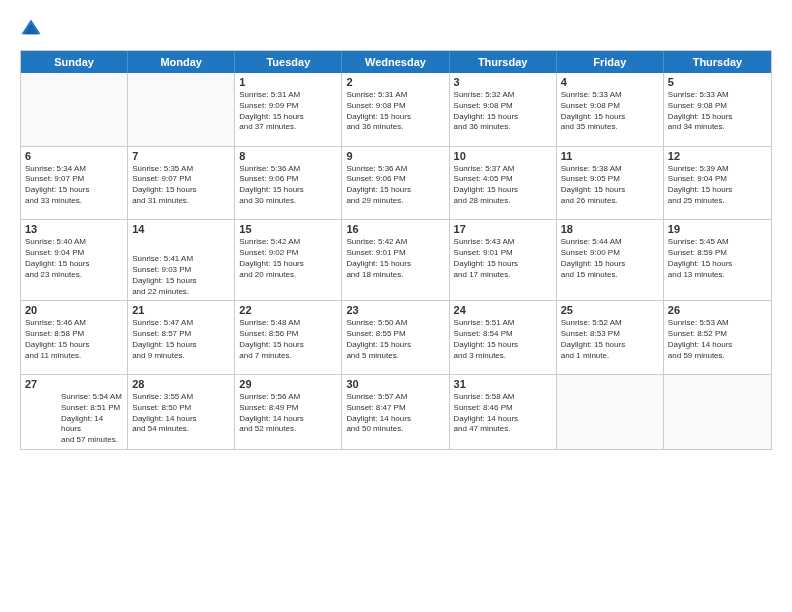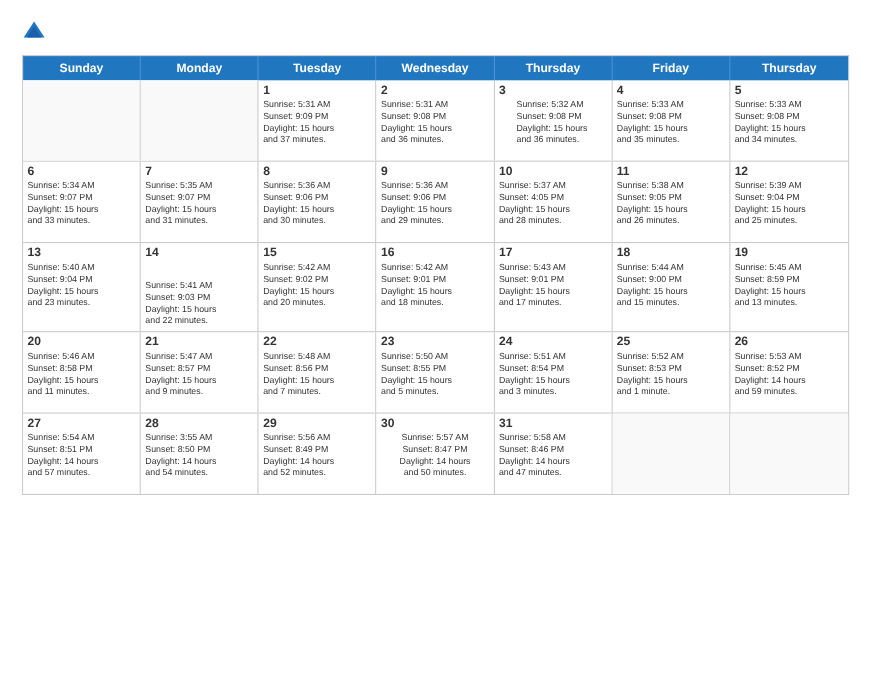--- a/index.html
+++ b/index.html
@@ -167,21 +167,21 @@
           </div>
           <div class="cal-cell">
             <span class="day-num">2</span>
             <div class="cell-text" style="white-space: pre-line;">Sunrise: 5:31 AM
 Sunset: 9:08 PM
 Daylight: 15 hours
 and 36 minutes.</div>
           </div>
           <div class="cal-cell">
             <span class="day-num">3</span>
-            <div class="cell-text" style="white-space: pre-line; margin-left: 16px;">Sunrise: 5:32 AM
+            <div class="cell-text" style="white-space: pre-line;">Sunrise: 5:32 AM
 Sunset: 9:08 PM
 Daylight: 15 hours
 and 36 minutes.</div>
           </div>
           <div class="cal-cell">
             <span class="day-num">4</span>
             <div class="cell-text" style="white-space: pre-line;">Sunrise: 5:33 AM
 Sunset: 9:08 PM
 Daylight: 15 hours
 and 35 minutes.</div>
@@ -343,42 +343,42 @@
             <span class="day-num">26</span>
             <div class="cell-text" style="white-space: pre-line;">Sunrise: 5:53 AM
 Sunset: 8:52 PM
 Daylight: 14 hours
 and 59 minutes.</div>
           </div>
         </div>
         <div class="cal-row">
           <div class="cal-cell">
             <span class="day-num">27</span>
-            <div class="cell-text" style="white-space: pre-line;">Sunrise: 5:54 AM
+            <div class="cell-text" style="white-space: pre-line; margin-left: 36px;">Sunrise: 5:54 AM
 Sunset: 8:51 PM
 Daylight: 14 hours
 and 57 minutes.</div>
           </div>
           <div class="cal-cell">
             <span class="day-num">28</span>
             <div class="cell-text" style="white-space: pre-line;">Sunrise: 3:55 AM
 Sunset: 8:50 PM
 Daylight: 14 hours
 and 54 minutes.</div>
           </div>
           <div class="cal-cell">
             <span class="day-num">29</span>
             <div class="cell-text" style="white-space: pre-line;">Sunrise: 5:56 AM
 Sunset: 8:49 PM
 Daylight: 14 hours
 and 52 minutes.</div>
           </div>
           <div class="cal-cell">
             <span class="day-num">30</span>
-            <div class="cell-text" style="white-space: pre-line; text-align: center;">Sunrise: 5:57 AM
+            <div class="cell-text" style="white-space: pre-line;">Sunrise: 5:57 AM
 Sunset: 8:47 PM
 Daylight: 14 hours
 and 50 minutes.</div>
           </div>
           <div class="cal-cell">
             <span class="day-num">31</span>
             <div class="cell-text" style="white-space: pre-line;">Sunrise: 5:58 AM
 Sunset: 8:46 PM
 Daylight: 14 hours
 and 47 minutes.</div>

